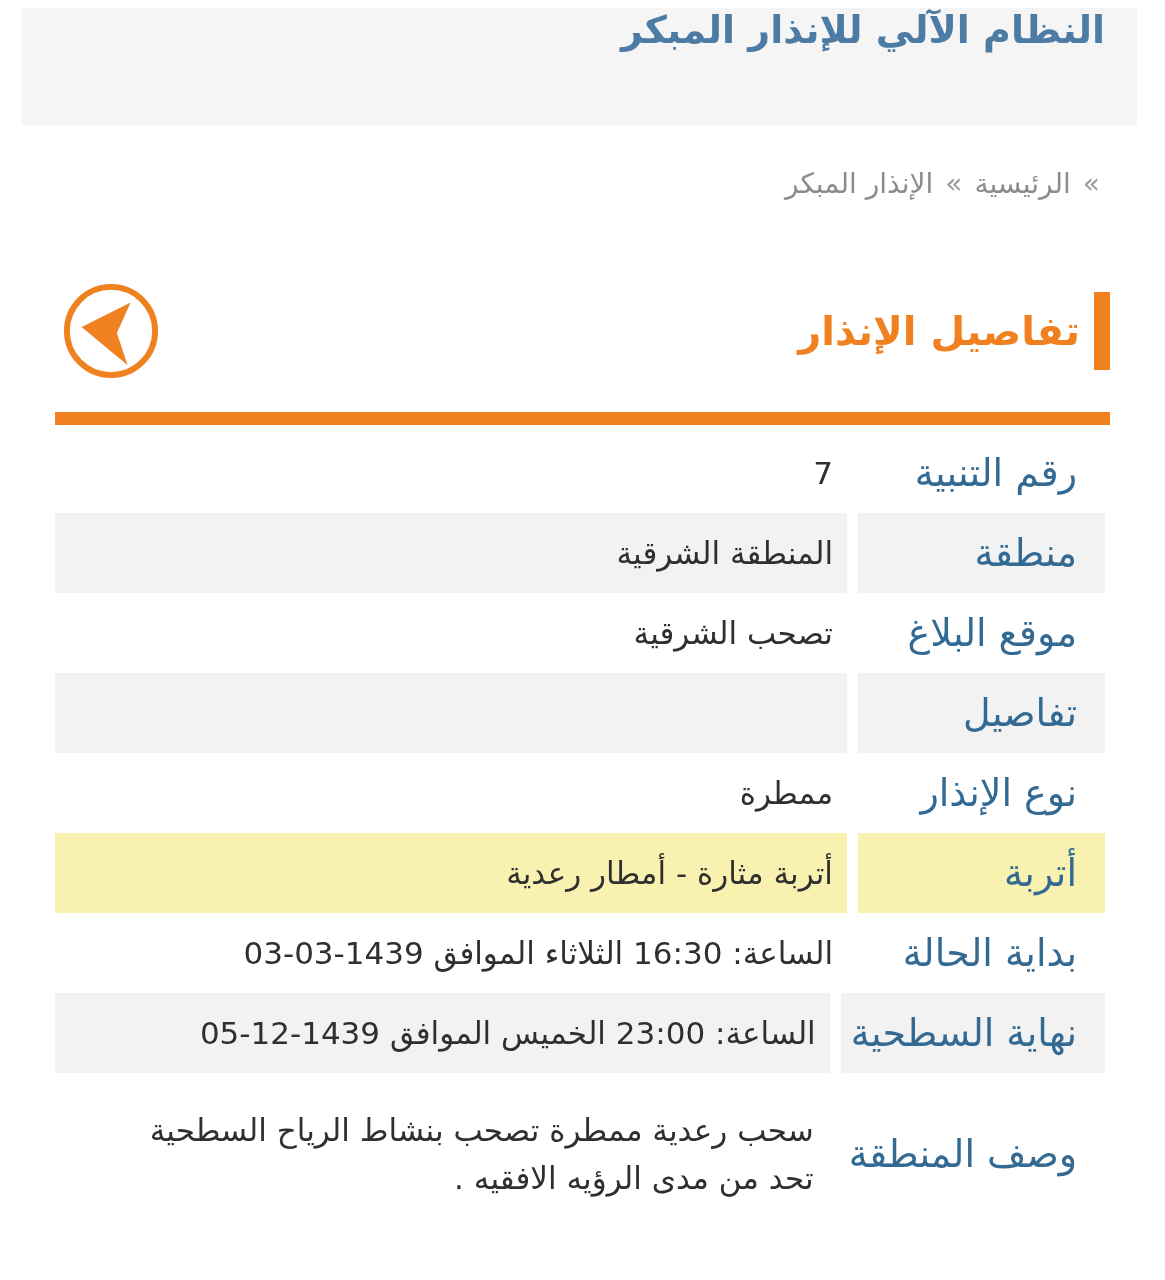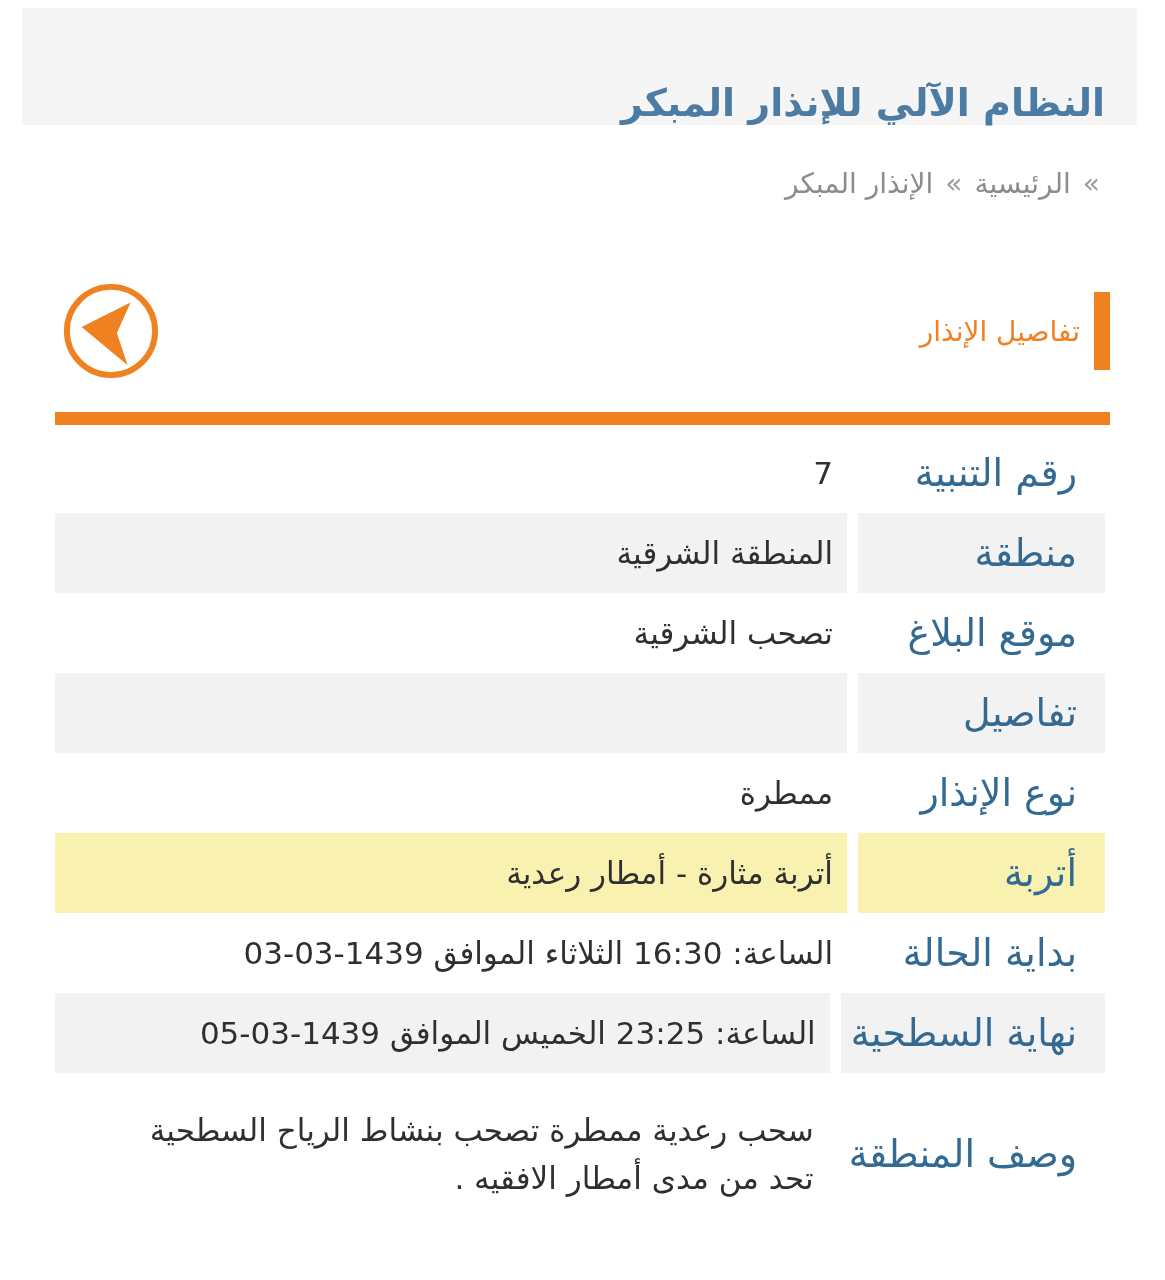--- a/index.html
+++ b/index.html
@@ -19,21 +19,21 @@
     font-family:"DejaVu Sans", sans-serif;
     direction:rtl;
     overflow:hidden;
     position:relative;
   }
   
   .app-header{
     margin:8px 28px 0 22px;  
     height:117px;
     background:var(--header-bg);
-    display:flex;align-items:flex-end;
+    display:flex;align-items:flex-start;
     padding:0 32px;
   }
   .app-header .app-title{
     color:var(--header-title-blue);
     font-size:38px;font-weight:600;
     letter-spacing:0;
   }
   
   .breadcrumb{
     margin:42px 65px 0 0;
@@ -57,21 +57,21 @@
     height:98px;
     display:flex;align-items:center;
   }
   .accent-bar{
     width:16px;height:78px;
     background:var(--accent-orange);
     flex:0 0 auto;
   }
   .section-title{
     color:var(--accent-orange);
-    font-size:28px;font-weight:400;
+    font-size:40px;font-weight:700;
     margin-right:14px;
     flex:1 1 auto;
   }
   .back-button{
     width:98px;height:98px;
     background:transparent;border:none;
     cursor:pointer;flex:0 0 auto;
     padding:0;
   }
   .back-button svg{display:block;width:98px;height:98px}
@@ -176,21 +176,21 @@
     <div class="cell-value">أتربة مثارة - أمطار رعدية</div>
   </div>
 
   <div class="trow bg-white">
     <div class="cell-label">بداية الحالة</div>
     <div class="cell-value">الساعة: 16:30 الثلاثاء الموافق 1439-03-03</div>
   </div>
 
   <div class="trow bg-gray">
     <div class="cell-label">نهاية السطحية</div>
-    <div class="cell-value">الساعة: 23:25 الخميس الموافق 1439-03-05</div>
+    <div class="cell-value">الساعة: 23:00 الخميس الموافق 1439-12-05</div>
   </div>
 
   <div class="trow desc bg-white">
     <div class="cell-label">وصف المنطقة</div>
-    <div class="cell-value">سحب رعدية ممطرة تصحب بنشاط الرياح السطحية تحد من مدى أمطار الافقيه .</div>
+    <div class="cell-value">سحب رعدية ممطرة تصحب بنشاط الرياح السطحية تحد من مدى الرؤيه الافقيه .</div>
   </div>
 
 </div>
 
 </body></html>

